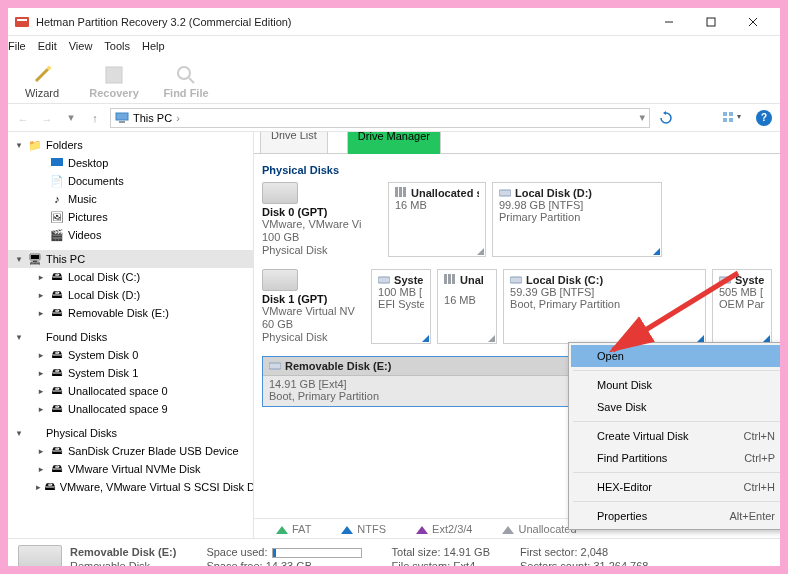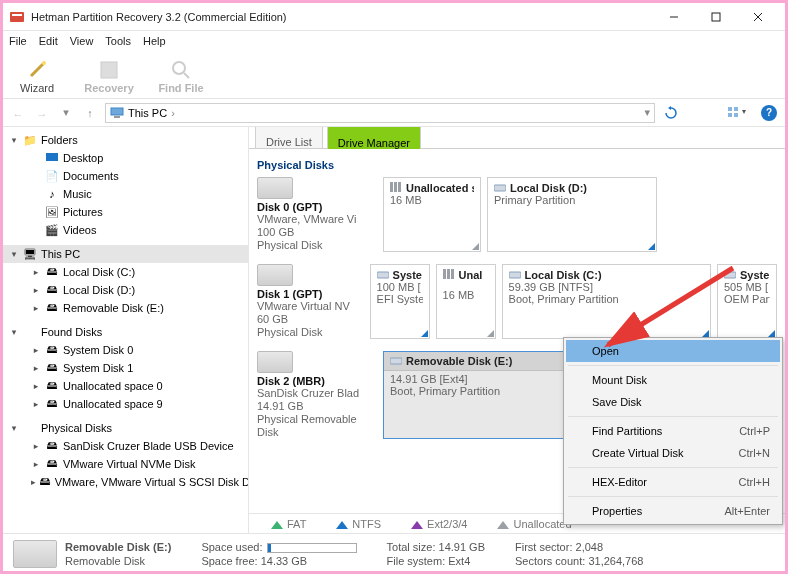--- a/index.html
+++ b/index.html
@@ -1,44 +1,44 @@
 <!DOCTYPE html>
 <html><head>
 <meta charset="utf-8">
 <style>
   * { box-sizing: border-box; margin:0; padding:0; font-family: "Segoe UI", Tahoma, sans-serif; font-size:11px; }
   body { background:#fff; }
-  .frame { width:788px; height:574px; border:3px solid #f9a8d4; background:#fff; position:relative; overflow:hidden;}
+  .frame { width:788px; height:574px; border:8px solid #f9a8d4; background:#fff; position:relative; overflow:hidden;}
   .titlebar { height:28px; display:flex; align-items:center; padding:0 6px; border-bottom:1px solid #e5e5e5;}
   .titlebar .appicon { width:16px; height:16px; margin-right:6px; }
   .titlebar .title { flex:1; color:#222; }
   .titlebar .winbtn { width:42px; height:100%; display:flex; align-items:center; justify-content:center; color:#222; }
-  .menubar { height:20px; display:flex; align-items:center; padding:0 6px; gap:12px; color:#222;}
+  .menubar { height:20px; display:flex; align-items:center; padding:0 0; gap:12px; color:#222;}
   .toolbar { height:48px; display:flex; align-items:flex-end; padding:2px 10px 4px; border-bottom:1px solid #e5e5e5; gap:24px; }
   .tbitem { display:flex; flex-direction:column; align-items:center; width:48px; color:#444;}
   .tbitem.dis { color:#b5b5b5;font-weight:bold; }
   .tbitem .ticon { width:24px; height:24px; display:flex; align-items:center; justify-content:center;}
   .navbar { height:28px; display:flex; align-items:center; padding:0 6px; gap:6px; border-bottom:1px solid #e5e5e5;}
   .navarrow { width:18px; text-align:center; color:#888;}
   .navarrow.dis { color:#ccc;}
   .breadbox { flex:1; height:20px; border:1px solid #cfcfcf; display:flex; align-items:center; padding:0 4px; gap:4px;}
   .iconbtn { width:20px; height:20px; display:flex; align-items:center; justify-content:center; color:#555;}
   .helpcircle{width:16px;height:16px;border-radius:50%;background:#1b74c5;color:#fff;display:flex;align-items:center;justify-content:center;font-weight:bold;font-size:10px;}
   .body { display:flex; height:406px; }
   .sidebar { width:246px; border-right:1px solid #e5e5e5; overflow:auto; padding-top:4px; user-select:none;}
   .treerow { display:flex; align-items:center; height:18px; padding-left:6px; gap:4px; white-space:nowrap; cursor:default;}
   .treerow.sel { background:#e5e5e5;}
   .carat { width:10px; text-align:center; color:#555; font-size:9px;}
   .carat.empty{color:transparent;}
   .ticon2 { width:14px; display:flex; justify-content:center; }
   .indent1{padding-left:28px;}
   .main { flex:1; display:flex; flex-direction:column; overflow:hidden;}
   .tabs { height:22px; display:flex; align-items:flex-end; padding-left:6px; border-bottom:1px solid #cfcfcf;}
-  .tab { height:20px; padding:12px 10px; border:1px solid #cfcfcf; border-bottom:none; margin-right:4px; background:#f5f5f5; display:flex; align-items:flex-start; color:#555; position:relative;}
-  .tab.active { background:#84cc16; color:#000; top:1px;}
+  .tab { height:20px; padding:12px 10px; border:1px solid #cfcfcf; border-bottom:none; margin-right:19px; background:#f5f5f5; display:flex; align-items:flex-end; color:#555; position:relative;}
+  .tab.active { background:#22c55e; color:#000; top:1px;}
   .main-content { flex:1; overflow:auto; padding:6px 8px 2px 8px;}
   .sect-title { font-weight:bold; color:#003a7a; margin:4px 0 6px 0;}
   .diskrow { display:flex; gap:6px; margin-bottom:12px;}
   .diskinfo { width:120px; }
   .diskicon {width:36px;height:22px;background:linear-gradient(#e8e8e8,#cfcfcf);border:1px solid #bbb;border-radius:2px;margin-bottom:2px;}
   .dtitle{font-weight:bold;color:#111;}
   .dsub{color:#666;line-height:13px;}
   .part { border:1px solid #cfcfcf; padding:4px 6px; min-width:60px; display:flex; flex-direction:column; position:relative;}
   .part .phead { display:flex; align-items:center; gap:4px; font-weight:600; color:#222; white-space:nowrap; overflow:hidden;}
   .part .pline { color:#666; white-space:nowrap; overflow:hidden;}
@@ -307,20 +307,21 @@
                 <div class="pline">16 MB</div>
                 <div class="corner gray"></div>
               </div>
               <div class="part" style="width: 170px;">
                 <div class="phead">
                   <span><svg width="12" height="10">
                       <rect x="0" y="3" width="12" height="6" rx="1" fill="#cfd8e3" stroke="#8aa1bd"></rect>
                     </svg></span>
                   <span>Local Disk (D:)</span>
                 </div>
+                <div class="pline">99.98 GB [NTFS]</div>
                 <div class="pline">Primary Partition</div>
                 <div class="corner "></div>
               </div>
             </div>
             <div class="diskrow">
               <div class="diskinfo">
                 <div class="diskicon"></div>
                 <div class="dtitle">Disk 1 (GPT)</div>
                 <div class="dsub">VMware Virtual NV</div>
                 <div class="dsub">60 GB</div>
@@ -366,27 +367,20 @@
                       <rect x="0" y="3" width="12" height="6" rx="1" fill="#cfd8e3" stroke="#8aa1bd"></rect>
                     </svg></span>
                   <span>Syster</span>
                 </div>
                 <div class="pline">505 MB [</div>
                 <div class="pline">OEM Part</div>
                 <div class="corner "></div>
               </div>
             </div>
             <div class="diskrow">
-              <div class="diskinfo">
-                <div class="diskicon"></div>
-                <div class="dtitle">Disk 2 (MBR)</div>
-                <div class="dsub">SanDisk Cruzer Blad</div>
-                <div class="dsub">14.91 GB</div>
-                <div class="dsub">Physical Removable Disk</div>
-              </div>
               <div class="part selheader" style="width: 392px;">
                 <div class="phead">
                   <span><svg width="12" height="10">
                       <rect x="0" y="3" width="12" height="6" rx="1" fill="#cfd8e3" stroke="#8aa1bd"></rect>
                     </svg></span>
                   <span>Removable Disk (E:)</span>
                 </div>
                 <div class="pline">14.91 GB [Ext4]</div>
                 <div class="pline">Boot, Primary Partition</div>
                 <div class="corner mag"></div>
@@ -431,26 +425,26 @@
       </div>
   <div class="msep"></div>
   <div class="mrow">
         <span>Mount Disk</span>
       </div>
   <div class="mrow">
         <span>Save Disk</span>
       </div>
   <div class="msep"></div>
   <div class="mrow">
+        <span>Create Virtual Disk</span>
+        <span class="sc">Ctrl+N</span>
+      </div>
+  <div class="mrow">
         <span>Find Partitions</span>
         <span class="sc">Ctrl+P</span>
-      </div>
-  <div class="mrow">
-        <span>Create Virtual Disk</span>
-        <span class="sc">Ctrl+N</span>
       </div>
   <div class="msep"></div>
   <div class="mrow">
         <span>HEX-Editor</span>
         <span class="sc">Ctrl+H</span>
       </div>
   <div class="msep"></div>
   <div class="mrow">
         <span>Properties</span>
         <span class="sc">Alt+Enter</span>

